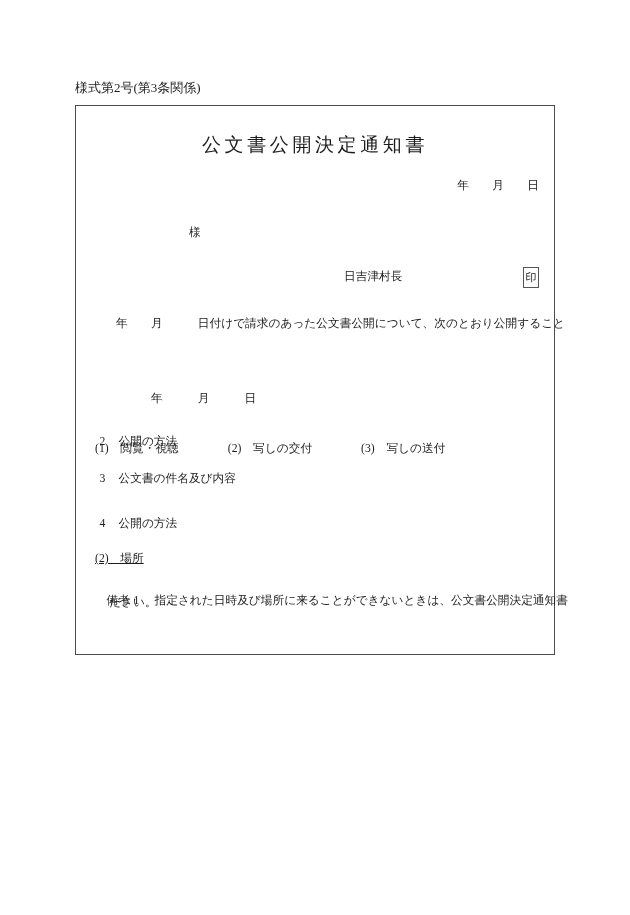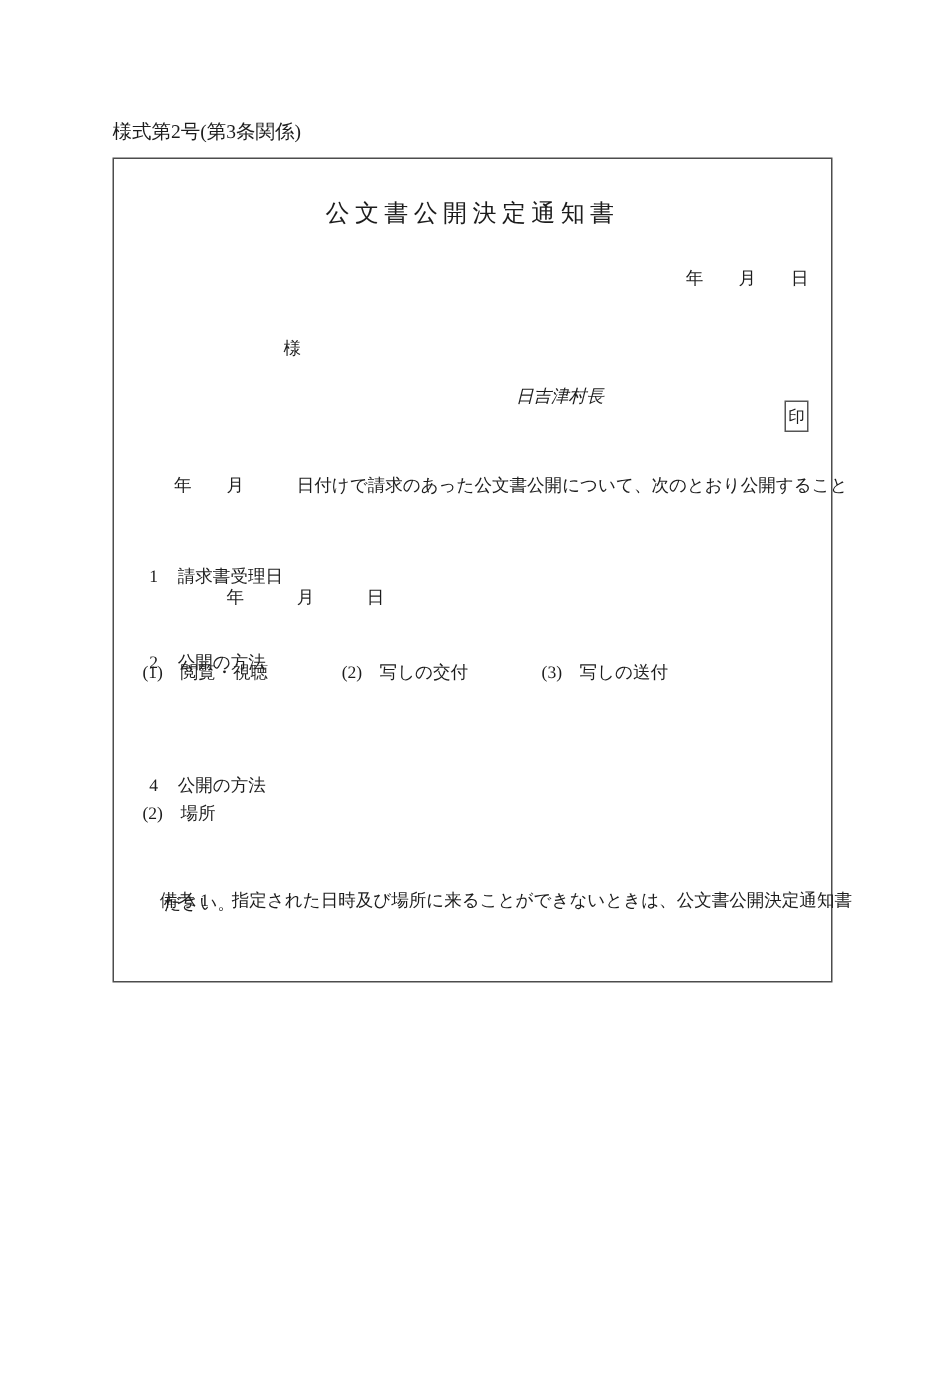--- a/index.html
+++ b/index.html
@@ -33,28 +33,28 @@
     font-size: 11.7px;
     white-space: pre;
     line-height: 14px;
   }
   .doc-title {
     position: absolute;
     top: 26px;
     left: 0;
     width: 100%;
     text-align: center;
-    font-size: 16px;
+    font-size: 19px;
     letter-spacing: 3.6px;
     white-space: pre;
     font-family: Liberation Mono, monospace;
   }
   .date-line   { top: 73px;  right: 15px; }
   .addressee   { left: 113px; top: 120px; }
-  .sender      { left: 268px; top: 152px; font-style: italic; }
+  .sender      { left: 268px; top: 164px; }
   .seal-box {
     position: absolute;
     left: 447px;
     top: 161px;
     width: 16px;
     height: 21px;
     border: 1px solid #555;
     display: flex;
     align-items: center;
     justify-content: center;
@@ -62,21 +62,21 @@
   }
   .body1  { left: 40px; top: 211px; }
   .body2  { left: 6px;  top: 228px; }
   .s1h    { left: 6px;  top: 258px; }
   .s1date { left: 75px; top: 286px; }
   .s2h    { left: 6px;  top: 315px; }
   .s2opts { left: 19px; top: 336px; display: flex; gap: 49px; }
   .s3h    { left: 6px;  top: 352px; }
   .s4h    { left: 6px;  top: 397px; }
   .s4i1   { left: 19px; top: 414px; }
-  .s4i2   { left: 19px; top: 430px; }
+  .s4i2   { left: 19px; top: 446px; text-decoration: underline; }
   .s4value { margin-left: 74px; }
   .r1     { left: 13px; top: 474px; }
   .r2     { left: 33px; top: 490px; }
   .r3     { left: 13px; top: 506px; }
   .secno  { display: inline-block; width: 19px; }
   .rlabel { display: inline-block; width: 27px; }
   .rno    { display: inline-block; width: 21px; }
   .rindent{ display: inline-block; width: 27px; }
 </style>
 </head>
@@ -95,34 +95,34 @@
     <div class="l addressee">様</div>
 
     <div class="l sender">日吉津村長</div>
 
     <div class="seal-box">
       <span>印</span>
     </div>
 
     <div class="l body1">年　　月　　　日付けで請求のあった公文書公開について、次のとおり公開すること</div>
 
-    <div class="l s1h">
-      <span class="secno">1</span><span>請求書受理日</span>
-    </div>
     <div class="l s1date">年　　　月　　　日</div>
 
     <div class="l s2h">
       <span class="secno">2</span><span>公開の方法</span>
     </div>
     <div class="l s2opts">
       <span>(1)　閲覧・視聴</span>
       <span>(2)　写しの交付</span>
       <span>(3)　写しの送付</span>
     </div>
 
+    <div class="l s3h">
+      <span class="secno">3</span><span>公文書の件名及び内容</span>
+    </div>
 
     <div class="l s4h">
       <span class="secno">4</span><span>公開の方法</span>
     </div>
     <div class="l s4i2">(2)　場所</div>
 
     <div class="l r1">
       <span class="rlabel">備考</span><span class="rno">1</span><span>指定された日時及び場所に来ることができないときは、公文書公開決定通知書</span>
     </div>
     <div class="l r2">ださい。</div>

